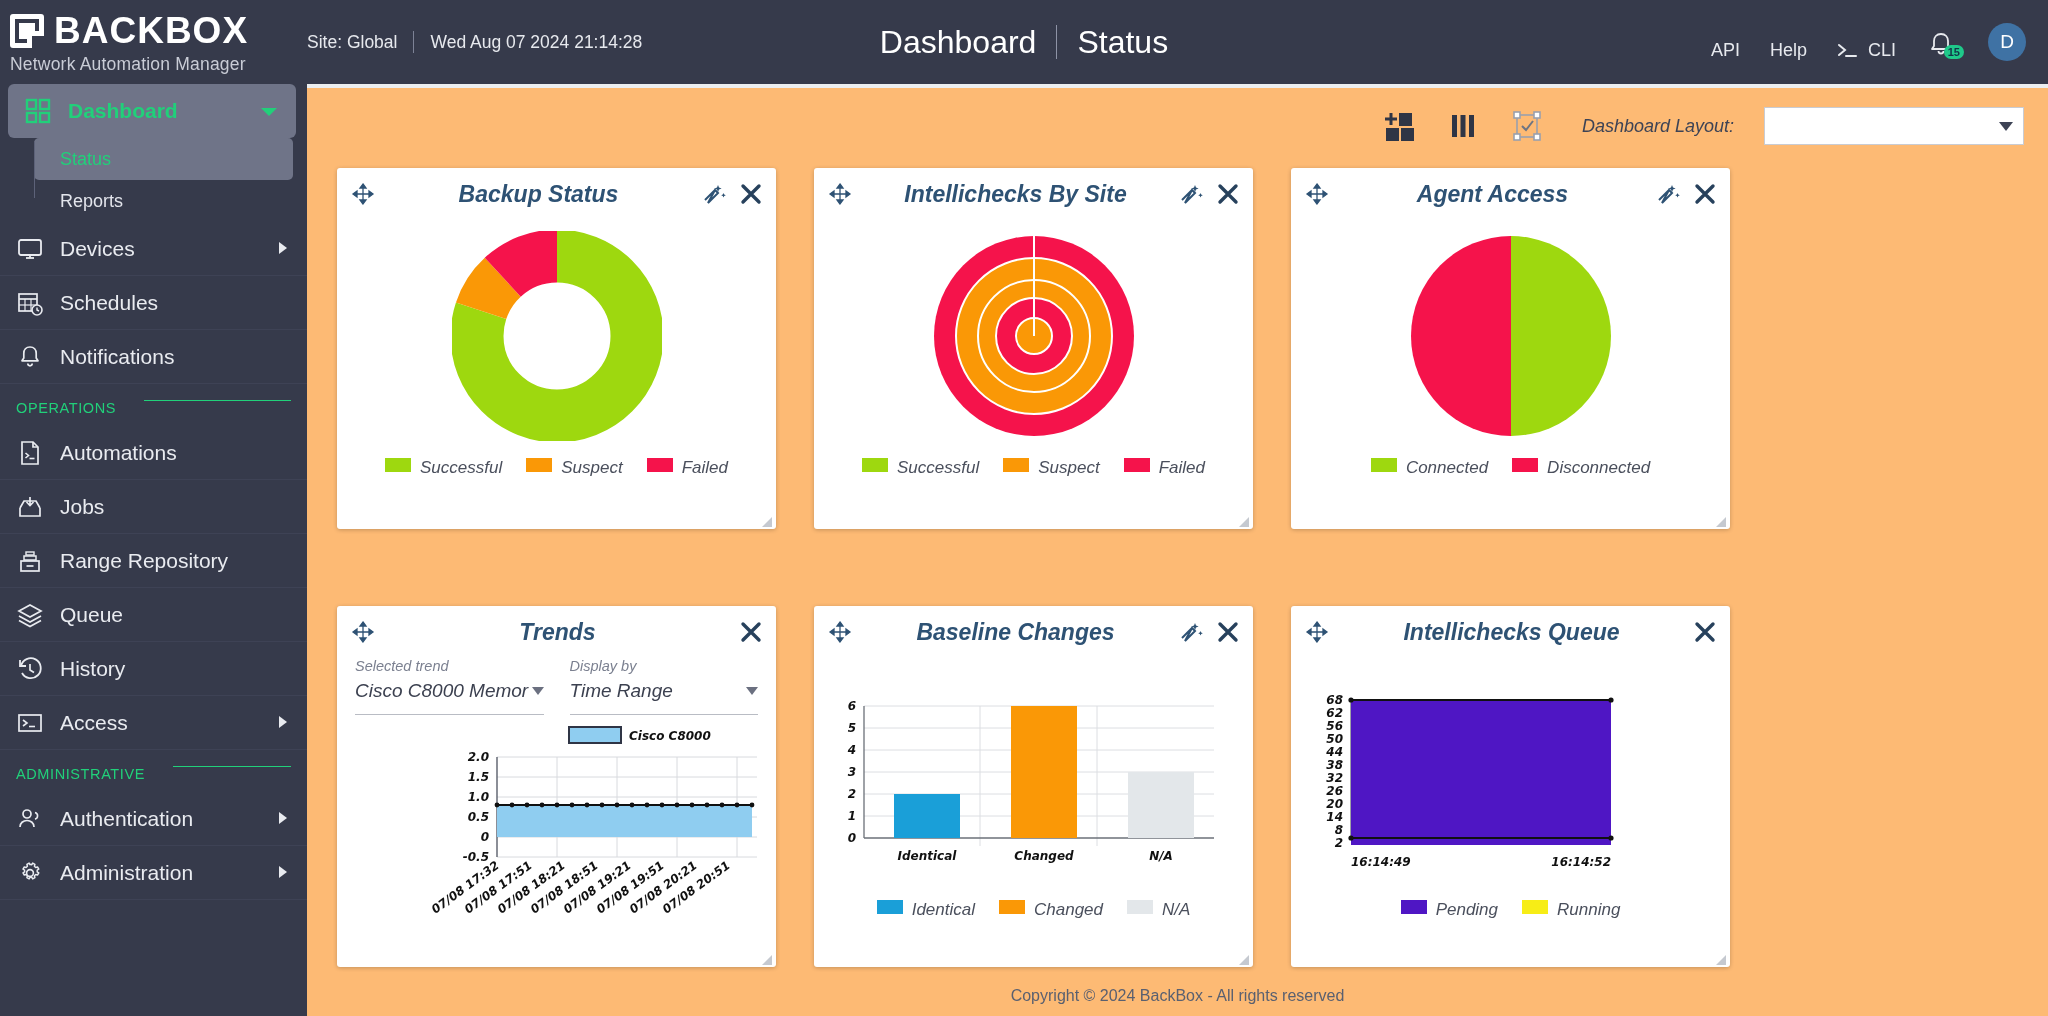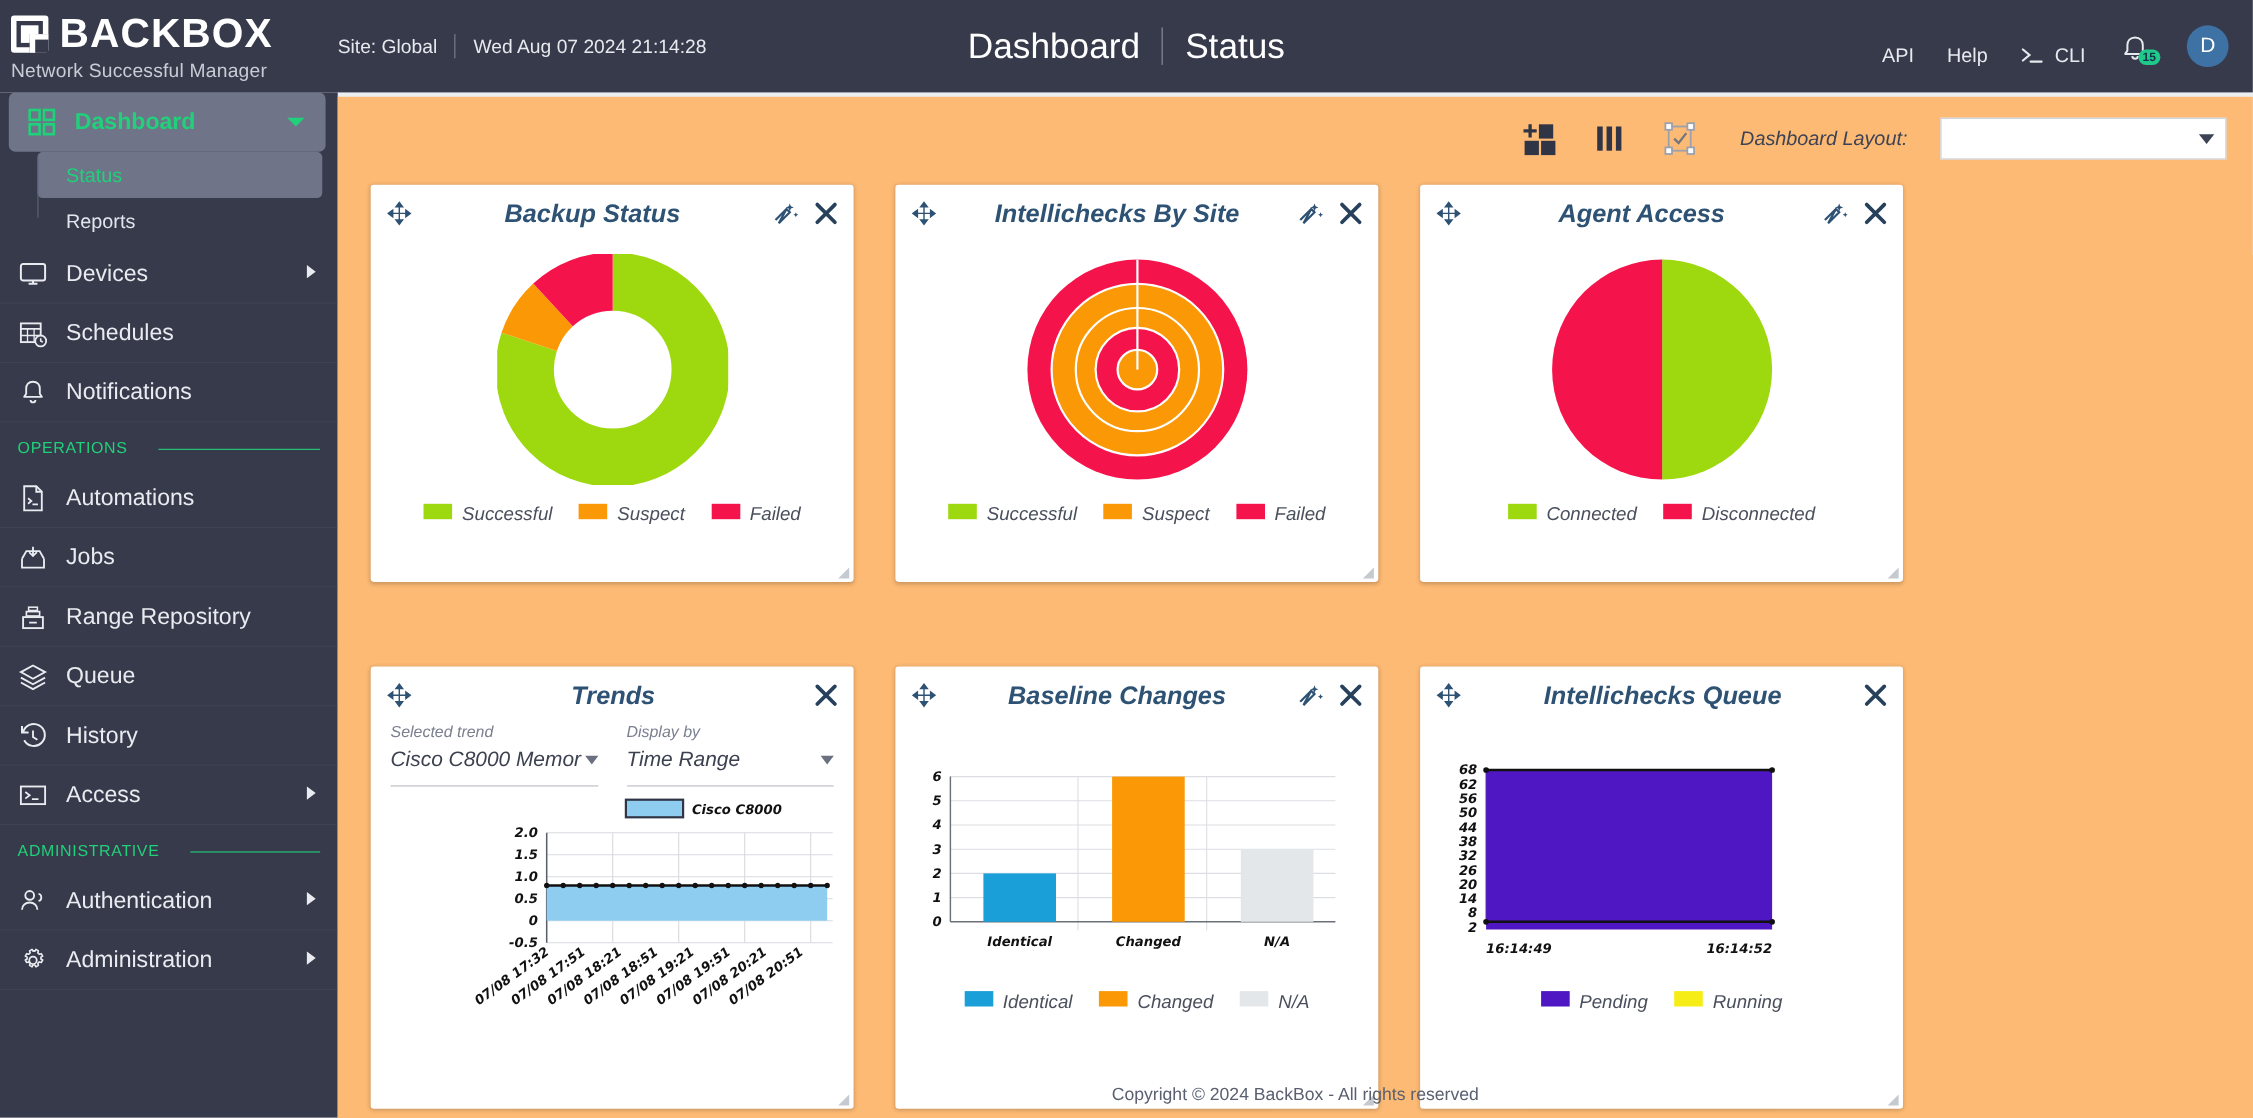--- a/index.html
+++ b/index.html
@@ -49,35 +49,35 @@
   .nav-item.active { background: #6f7488; border-radius: 6px; margin: 0 14px 0 8px;
     width: 288px; color: #21d07a; border-bottom: none; }
   .nav-item.active .nav-label { color: #21d07a; font-weight: bold; }
   .nav-icon { width: 28px; height: 28px; display: flex; align-items: center; justify-content: center; flex: 0 0 28px; }
   .caret { margin-left: auto; margin-right: 18px; }
   .sub-wrap { position: relative; padding-left: 34px; }
   .sub-wrap:before { content: ""; position: absolute; left: 34px; top: 4px; bottom: 24px; width: 1px; background: #5d6279; }
   .sub-item { display: flex; align-items: center; height: 42px; padding-left: 26px; color: #e3e5ec;
     font-size: 18px; cursor: pointer; }
   .sub-item.active { background: #6f7488; color: #21d07a; border-radius: 5px; margin-right: 14px; }
-  .section-head { display: flex; align-items: center; gap: 28px; padding: 16px 16px 10px 16px; }
+  .section-head { display: flex; align-items: flex-start; gap: 28px; padding: 16px 16px 10px 16px; }
   .section-head span { color: #21d07a; font-size: 14.5px; letter-spacing: .6px; }
   .section-line { flex: 1; height: 1px; background: #21d07a; }
   
   .main { position: absolute; top: 88px; left: 307px; width: 1741px; height: 932px; background: #fdba74; font-style: italic; }
   .toolbar { display: flex; align-items: center; justify-content: flex-end; height: 76px; padding-right: 24px; gap: 30px; }
   .tb-icon { cursor: pointer; display: flex; align-items: center; justify-content: center; }
   .tb-label { color: #3d4355; font-size: 18px; margin-left: 8px; }
   .tb-select { width: 260px; height: 38px; background: #fff; border: 1px solid #c9ccd3;
     display: flex; align-items: center; justify-content: flex-end; padding-right: 10px; cursor: pointer; }
   .tri-down { width: 0; height: 0; border-left: 7px solid transparent; border-right: 7px solid transparent; border-top: 9px solid #3d4355; }
   .grid { display: grid; grid-template-columns: repeat(3, 439px); gap: 38px; padding: 4px 0 0 30px; }
   .card { background: #fff; border-radius: 3px; box-shadow: 0 1px 4px rgba(0,0,0,.22); position: relative; }
   .card.r1 { height: 361px; }
-  .card.r2 { height: 402px; margin-top: 39px; }
+  .card.r2 { height: 361px; margin-top: 39px; }
   .card-head { display: flex; align-items: center; height: 52px; padding: 0 14px; }
   .card-title { flex: 1; text-align: center; color: #2e5274; font-size: 23px; font-weight: bold; }
   .head-ic { cursor: pointer; display: flex; align-items: center; }
   .head-right { display: flex; align-items: center; gap: 14px; }
   .resize { position: absolute; right: 3px; bottom: 3px; width: 12px; height: 12px; cursor: nwse-resize; }
   .legend { display: flex; align-items: center; justify-content: center; gap: 24px; margin-top: 6px; }
   .legend-item { display: flex; gap: 9px; }
   .swatch { width: 26px; height: 14px; }
   .legend-label { color: #4a4f5c; font-size: 17px; }
   .chart-area { display: flex; align-items: center; justify-content: center; height: 232px; }
@@ -98,21 +98,21 @@
 <div class="topbar">
   <div class="brand">
     <div class="brand-row">
       <div class="brand-mark">
         <div class="o"></div>
           <div class="i"></div>
           <div class="n"></div>
       </div>
       <div class="brand-name">BACKBOX</div>
     </div>
-    <div class="brand-sub">Network Successful Manager</div>
+    <div class="brand-sub">Network Automation Manager</div>
   </div>
 
   <div class="site-info">
     <span>Site: Global</span>
     <span class="vsep"></span>
     <span>Wed Aug 07 2024 21:14:28</span>
   </div>
 
   <div class="page-title">
     <span class="pt-main">Dashboard</span>

